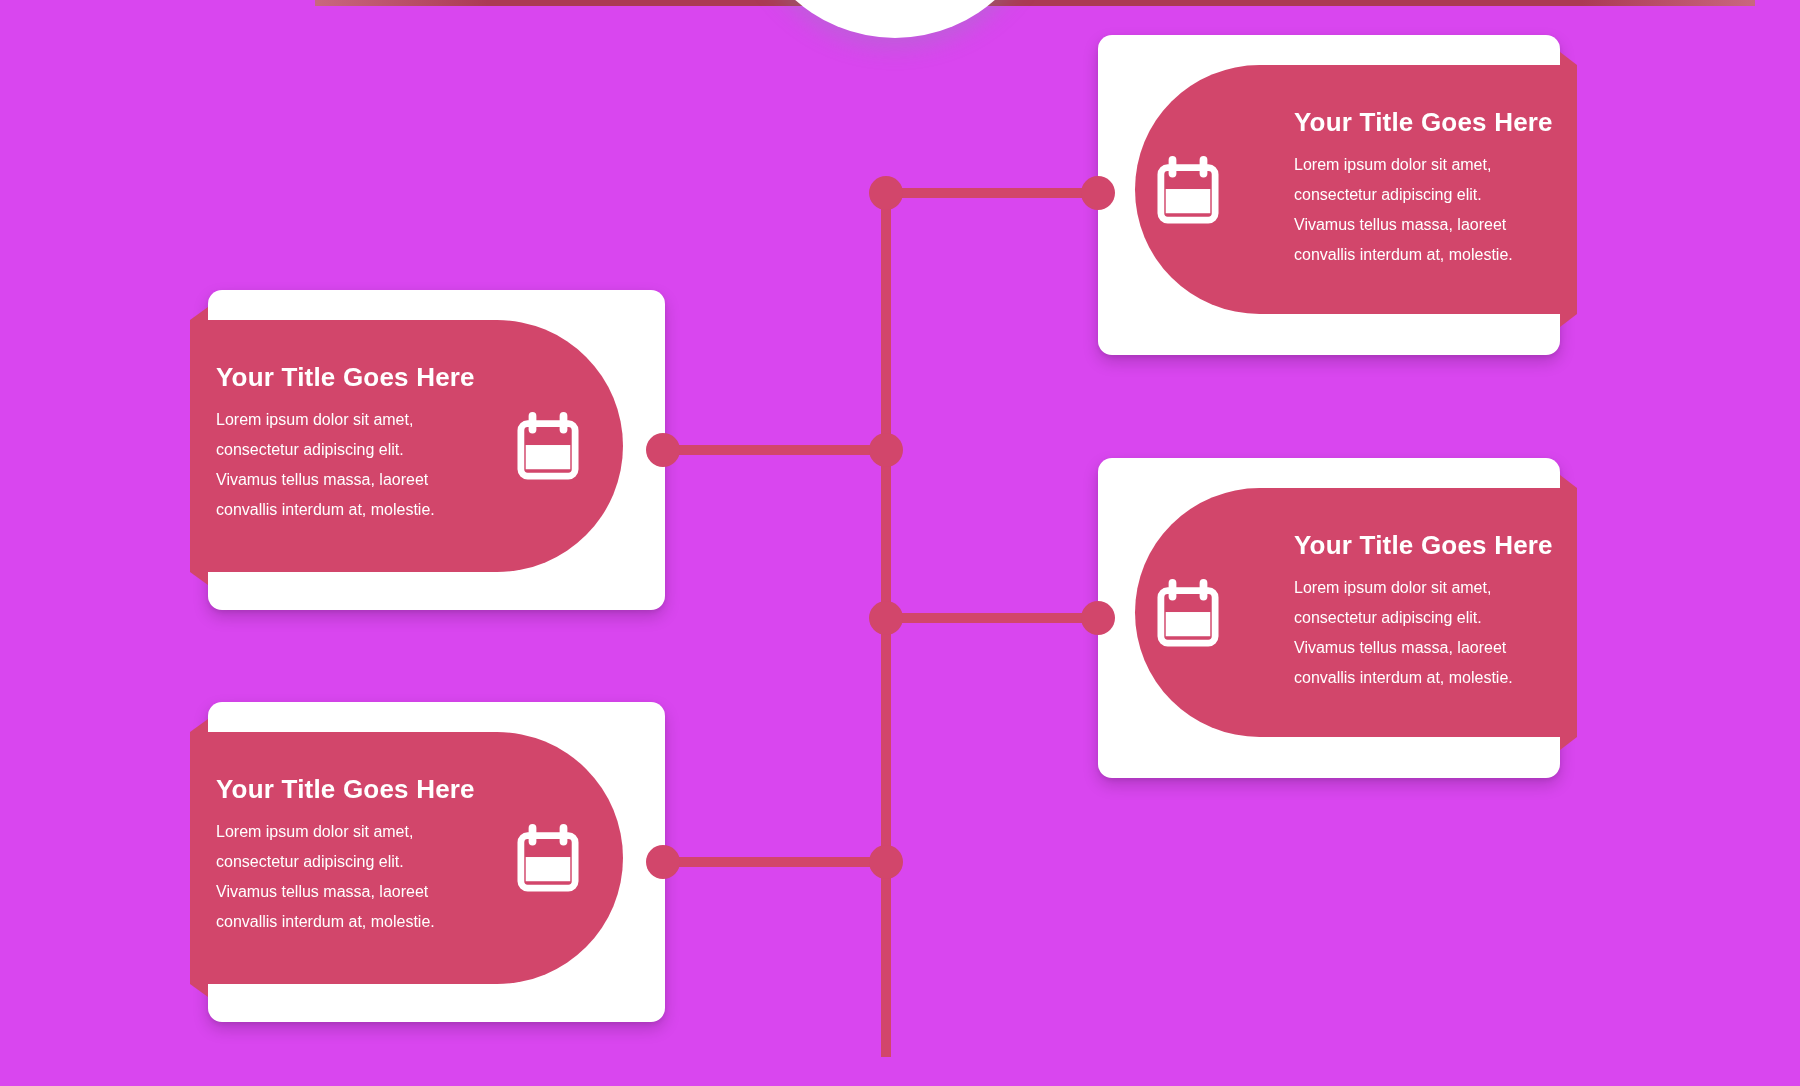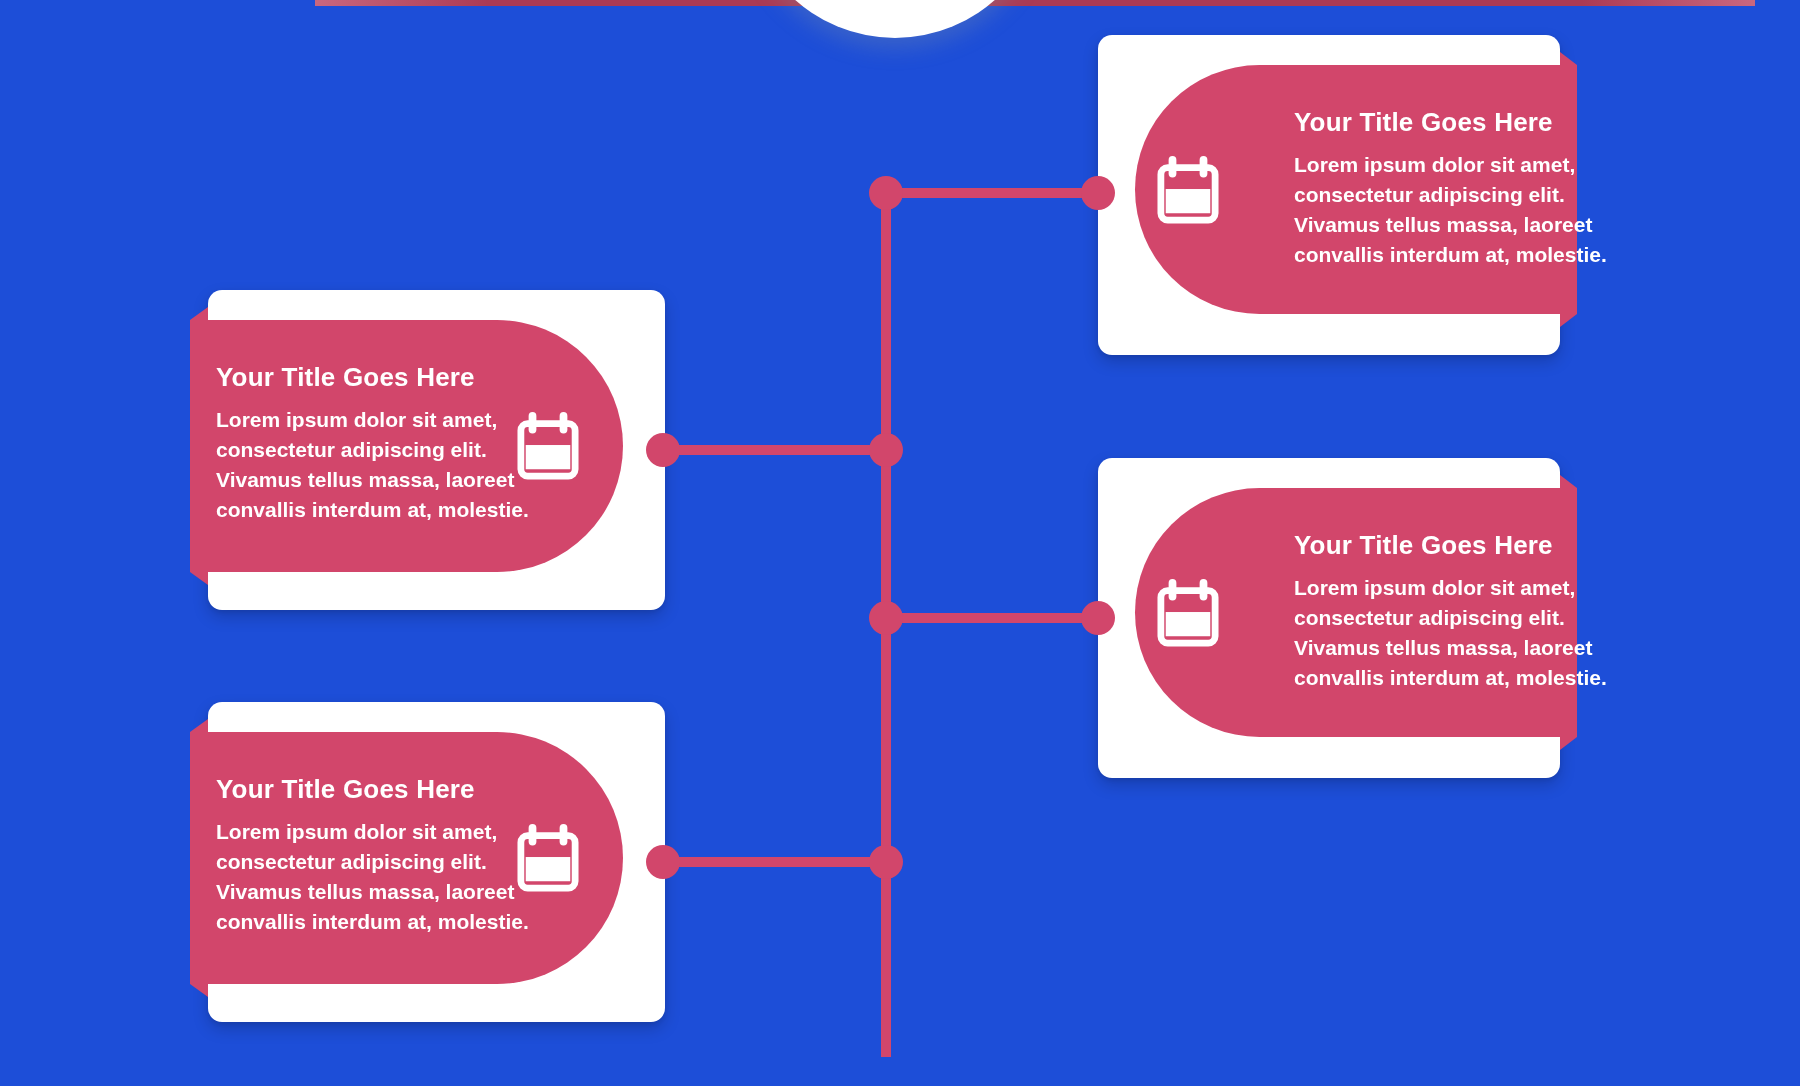--- a/index.html
+++ b/index.html
@@ -38,30 +38,30 @@
   .fold{position:absolute;width:18px;height:13px;background:var(--accent);}
   .left  .fold-a{left:-18px;top:17px;clip-path:polygon(0 100%,100% 0,100% 100%);}
   .left  .fold-b{left:-18px;top:282px;clip-path:polygon(0 0,100% 0,100% 100%);}
   .right .fold-a{right:-17px;top:17px;width:17px;clip-path:polygon(0 0,0 100%,100% 100%);}
   .right .fold-b{right:-17px;top:279px;width:17px;clip-path:polygon(0 0,100% 0,0 100%);}
 
   .rcontent{position:absolute;top:0;bottom:0;}
   .left  .rcontent{left:26px;right:130px;padding-top:42px;}
   .right .rcontent{left:159px;right:14px;padding-top:42px;}
   .card-title{margin:0 0 13px 0;font-size:26px;line-height:30px;font-weight:700;letter-spacing:0.2px;white-space:nowrap;}
-  .tline{font-size:21px;line-height:30px;font-weight:700;white-space:nowrap;}
+  .tline{font-size:16px;line-height:30px;font-weight:400;white-space:nowrap;}
 
   .cal{position:absolute;top:50%;transform:translateY(-50%);width:62px;height:68px;}
   .left  .cal{right:44px;}
   .right .cal{left:22px;}
 </style>
 </head>
 <body>
 
-<div id="stage" style="background: #1d4ed8;">
+<div id="stage" style="background: #d946ef;">
 
   <div class="header-strip"></div>
   <div class="arc-shadow"></div>
 
   <div class="axis"></div>
   <div class="conn r1"></div>
   <div class="conn l1"></div>
   <div class="conn r2"></div>
   <div class="conn l2"></div>
 

